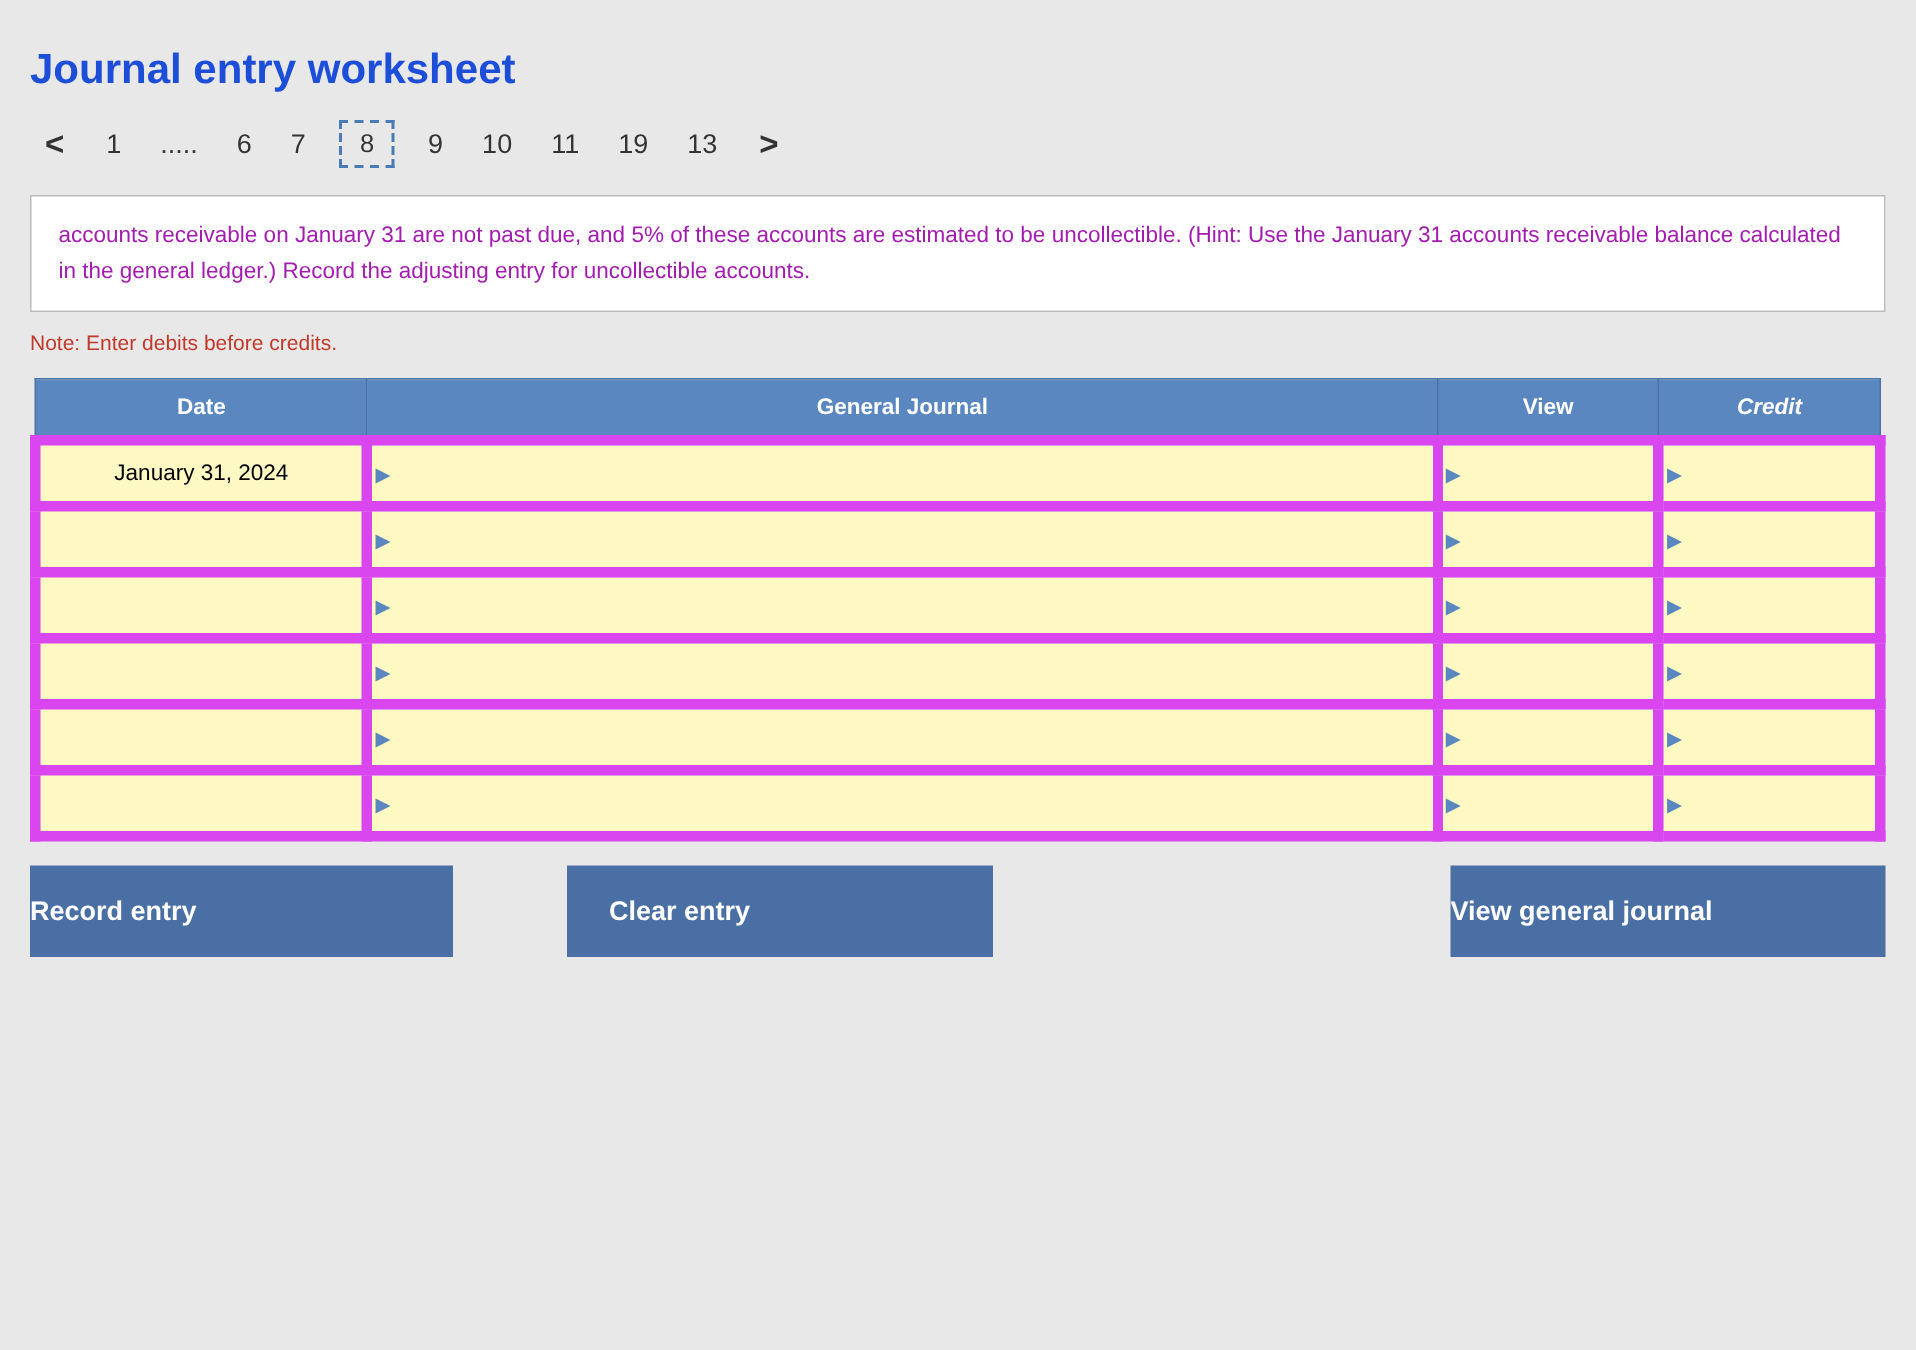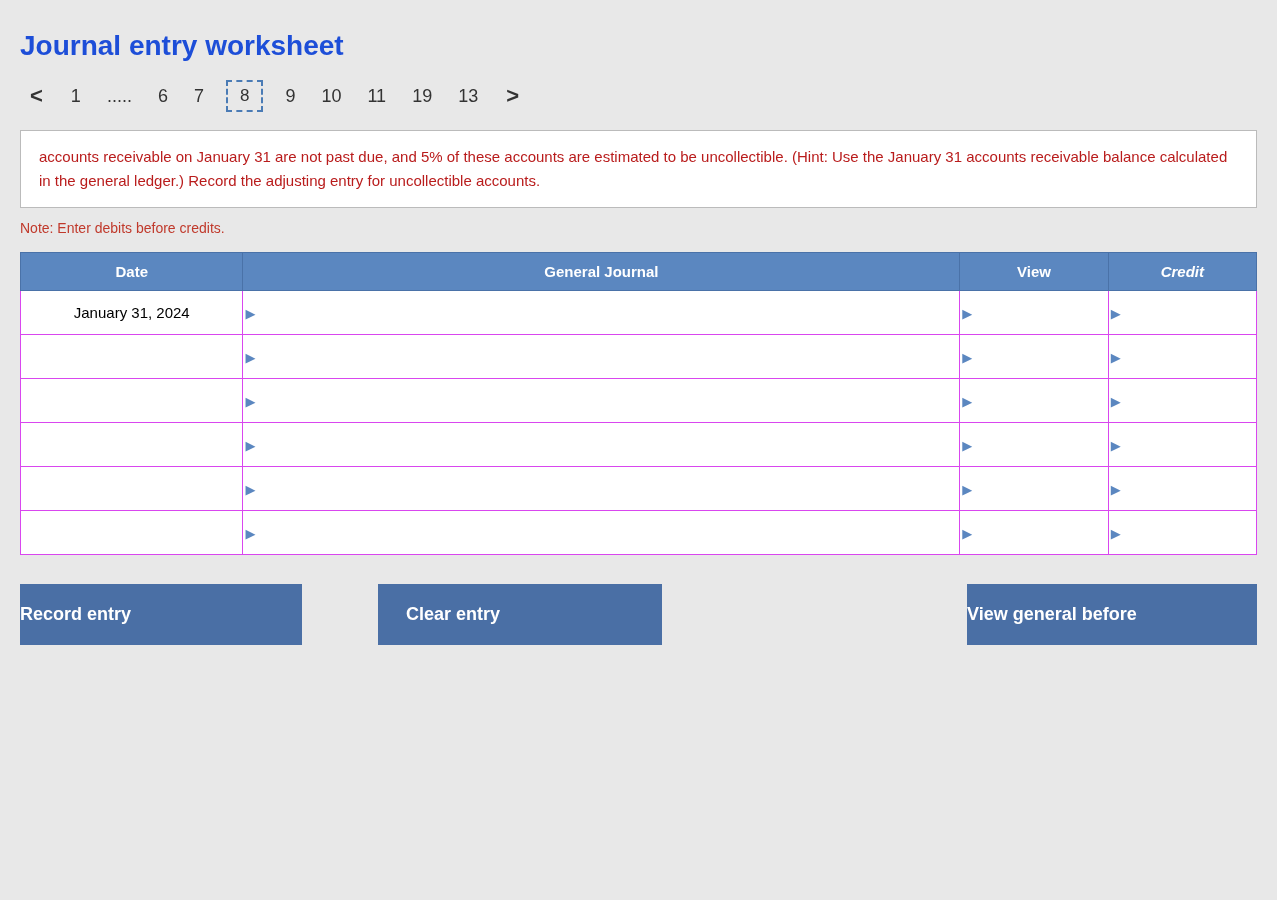--- a/index.html
+++ b/index.html
@@ -44,46 +44,46 @@
       border: 2px dashed #4a7bb5;
       padding: 4px 12px;
       font-size: 17px;
     }
     .description-box {
       background: #fff;
       border: 1px solid #bbb;
       padding: 14px 18px;
       font-size: 15px;
       line-height: 1.6;
-      color: #b91c1c;
+      color: #a21caf;
       margin-bottom: 12px;
     }
     .note-text {
       color: #c0392b;
       font-size: 14px;
       margin-bottom: 16px;
     }
     .journal-table {
       width: 100%;
       border-collapse: collapse;
-      margin-bottom: 29px;
+      margin-bottom: 16px;
       border-radius: 27px;
     }
     .journal-table th {
       background: #5b87c0;
       color: #fff;
       font-weight: bold;
       text-align: center;
       padding: 10px 8px;
       border: 1px solid #4a72a8;
       font-size: 15px;
     }
     .journal-table td {
-      background: #ffffff;
-      border: 1px solid #d946ef;
+      background: #fef9c3;
+      border: 7px solid #d946ef;
       padding: 0;
       height: 44px;
     }
     .journal-table td.date-cell {
       text-align: center;
       font-size: 15px;
       vertical-align: middle;
       padding: 0 8px;
     }
     .journal-table td.input-cell {
@@ -214,14 +214,14 @@
         <td class="input-cell"><span class="arrow">▶</span><input type="text" style=""></td>
         <td class="input-cell"><span class="arrow">▶</span><input type="text" style=""></td>
         <td class="input-cell"><span class="arrow">▶</span><input type="text" style=""></td>
       </tr>
     </tbody>
 </table>
 
 <div class="btn-row">
   <button class="btn btn-record">Record entry</button>
   <button class="btn btn-clear">Clear entry</button>
-  <button class="btn btn-view">View general before</button>
+  <button class="btn btn-view">View general journal</button>
 </div>
 
 </body></html>

